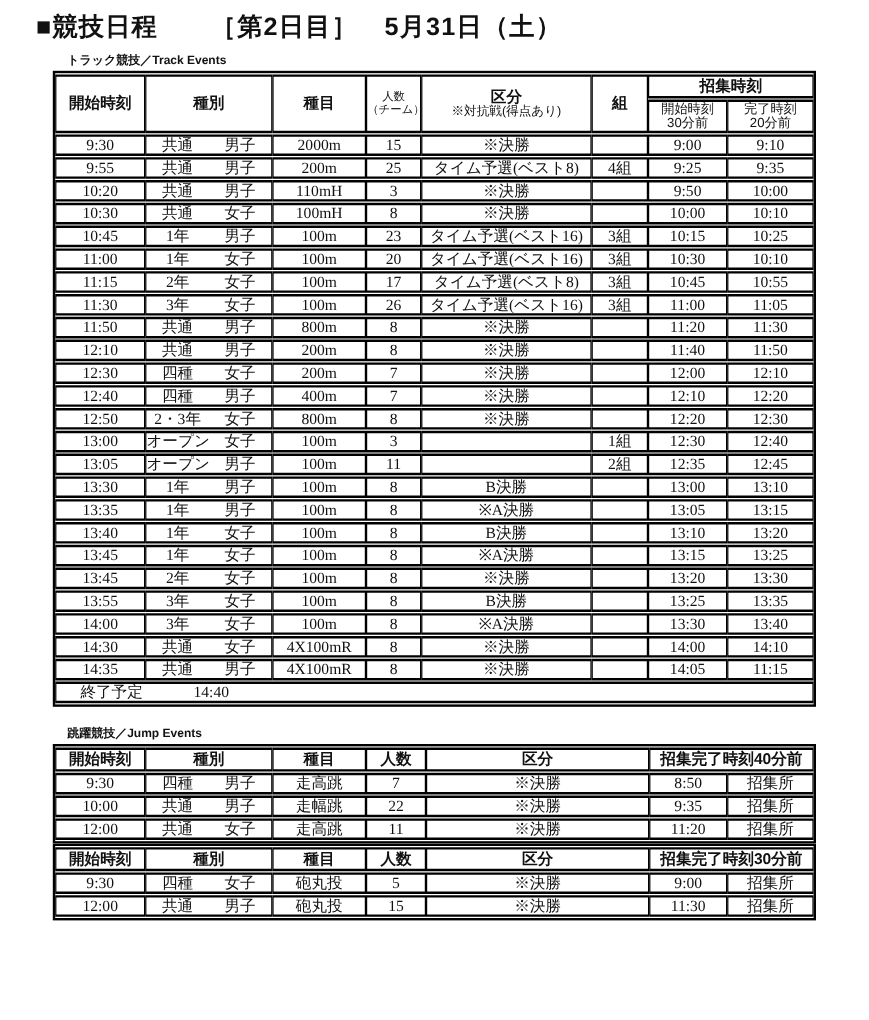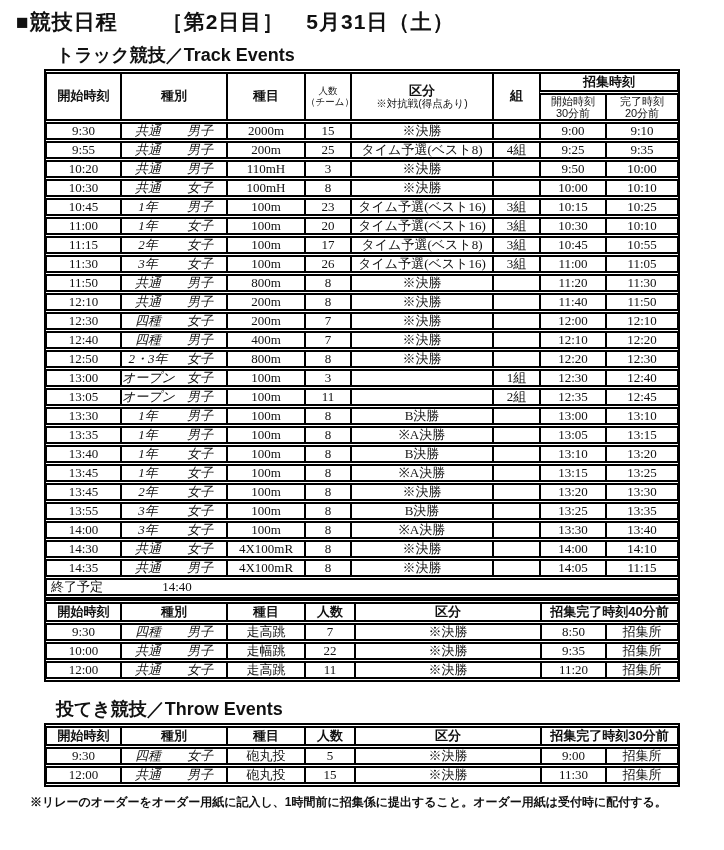--- a/index.html
+++ b/index.html
@@ -6,29 +6,29 @@
   html, body { margin: 0; padding: 0; }
   body {
     width: 724px; height: 850px;
     background: #ffffff; color: #111;
     font-family: "Liberation Sans", sans-serif;
     overflow: hidden;
   }
   .page { padding-top: 8px; }
 
   .doc-title {
-    margin: 0 0 4px 16px;
+    margin: 0 0 4px 30px;
     font-size: 21px; font-weight: bold;
     letter-spacing: 1px;
     font-family: "Liberation Sans", sans-serif;
     white-space: nowrap;
   }
   .section-title {
     margin: 15px 0 2px 56px;
-    font-size: 18px; font-weight: 600;
+    font-size: 10px; font-weight: 600;
     white-space: nowrap;
   }
   .section-title.first { margin-top: 7px; }
 
   table.sched {
     margin-left: 44px;
     width: 632px;
     table-layout: fixed;
     border-collapse: separate;
     border-spacing: 0 1px;
@@ -61,28 +61,27 @@
   .sched td {
     height: 14px;
     font-family: "Liberation Serif", "DejaVu Serif", serif;
     font-size: 13px;
     line-height: 14px;
   }
   td.pair span {
     display: inline-block;
     width: 50%;
     text-align: center;
-    font-style: italic;
   }
   .sched tr.end-row td {
     text-align: left;
     font-family: "Liberation Serif", "DejaVu Serif", serif;
   }
-  .sched tr.end-row td .lbl { margin-left: 4px; text-align: right; }
-  .sched tr.end-row td .tm  { margin-left: 56px; }
+  .sched tr.end-row td .lbl { margin-left: 20px; text-align: right; }
+  .sched tr.end-row td .tm  { margin-left: 39px; }
 
   .footnote {
     margin: 7px 0 0 30px;
     font-size: 12px; font-weight: bold;
     white-space: nowrap;
   }
 </style>
 </head>
 <body>
 
@@ -375,20 +374,21 @@
     <tbody>
       <tr class="end-row">
         <td colspan="8">
           <span class="lbl">終了予定</span>
           <span class="tm">14:40</span>
         </td>
       </tr>
     </tbody>
   </table>
 
+  <div class="section-title">跳躍競技／Jump Events</div>
 
   <table class="sched">
     <colgroup>
       <col style="width:75px">
         <col style="width:106px">
         <col style="width:78px">
         <col style="width:50px">
       <col style="width:186px">
         <col style="width:65px">
         <col style="width:72px">
@@ -427,21 +427,20 @@
           <td class="pair"><span>共通</span><span>女子</span></td>
           <td>走高跳</td>
           <td>11</td>
           <td>※決勝</td>
           <td>11:20</td>
           <td>招集所</td>
         </tr>
       </tbody>
   </table>
 
-  <div class="section-title">投てき競技／Throw Events</div>
 
   <table class="sched">
     <colgroup>
       <col style="width:75px">
         <col style="width:106px">
         <col style="width:78px">
         <col style="width:50px">
       <col style="width:186px">
         <col style="width:65px">
         <col style="width:72px">
@@ -471,15 +470,14 @@
           <td class="pair"><span>共通</span><span>男子</span></td>
           <td>砲丸投</td>
           <td>15</td>
           <td>※決勝</td>
           <td>11:30</td>
           <td>招集所</td>
         </tr>
       </tbody>
   </table>
 
-  <div class="footnote">※リレーのオーダーをオーダー用紙に記入し、1時間前に招集係に提出すること。オーダー用紙は受付時に配付する。</div>
 
 </div>
 
 </body></html>

